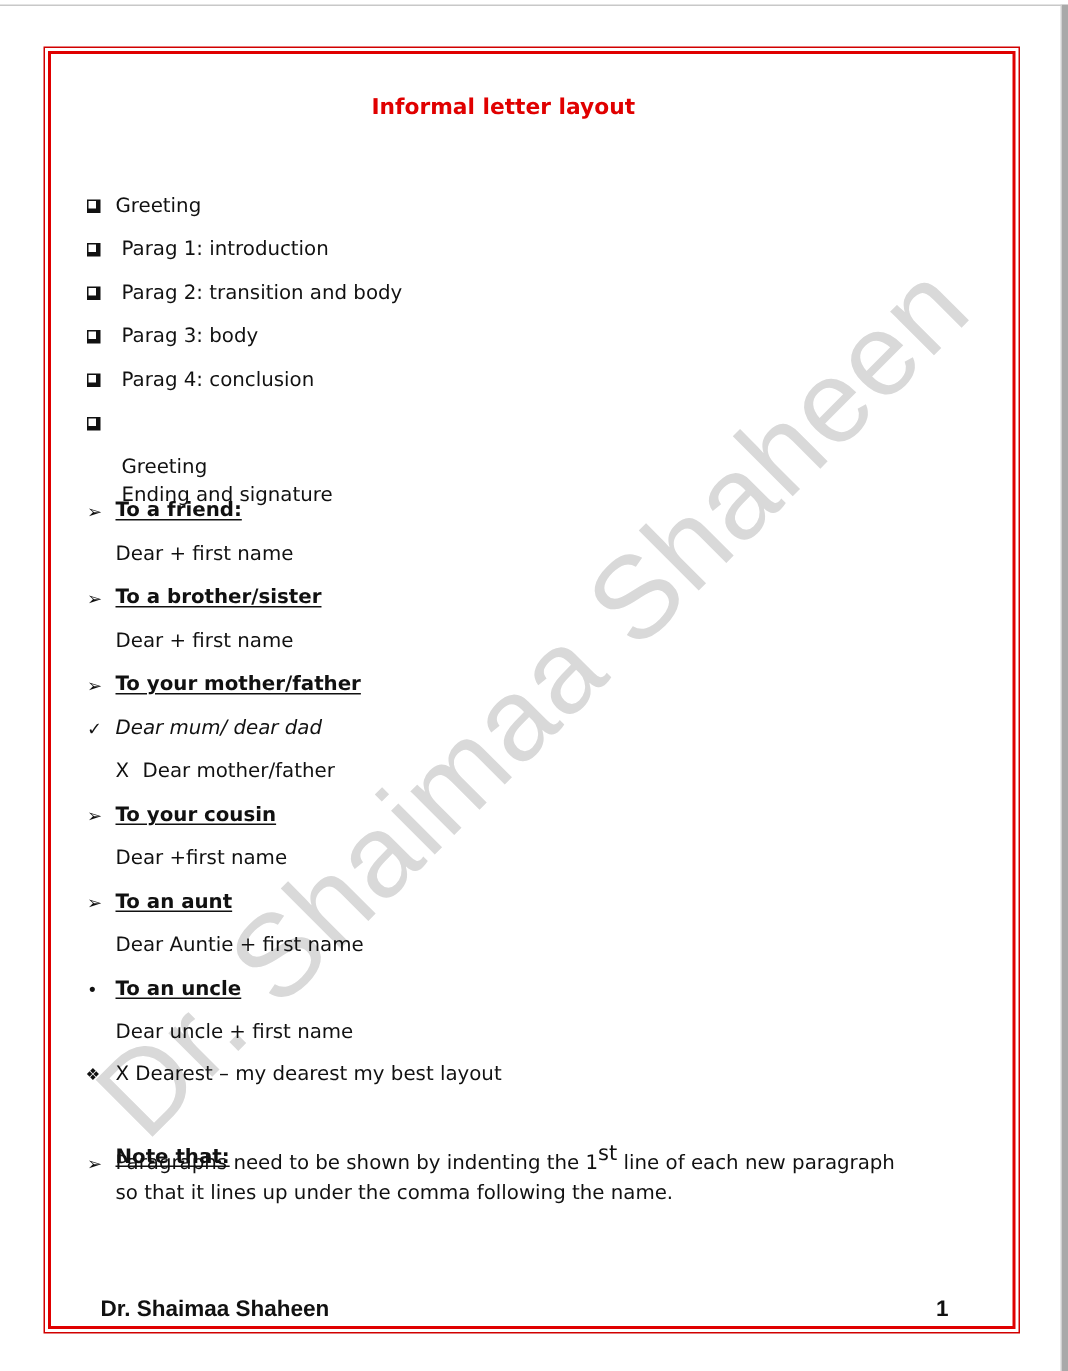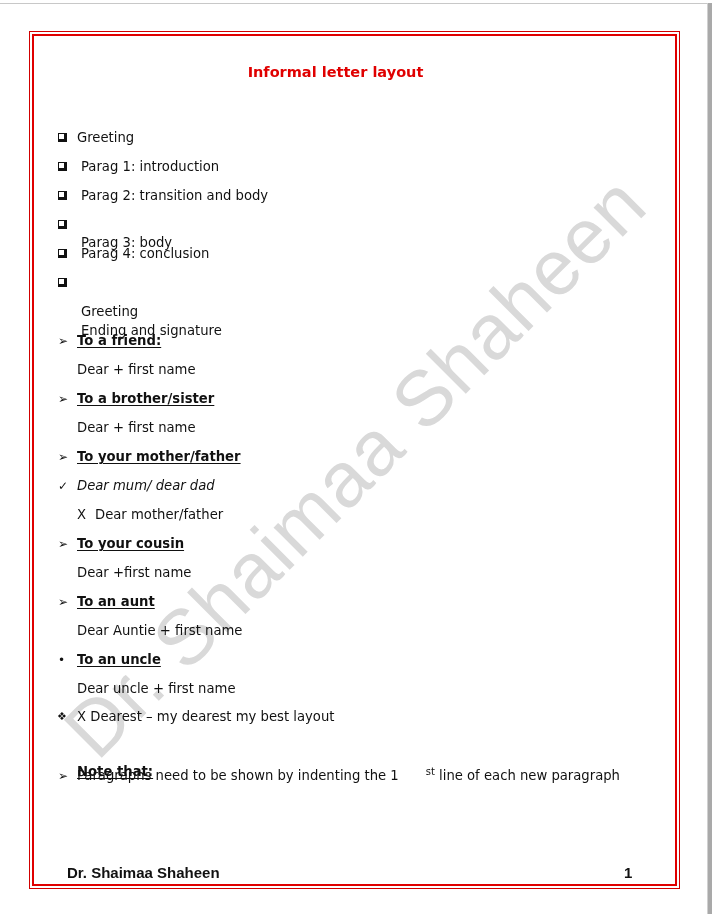--- a/index.html
+++ b/index.html
@@ -43,21 +43,21 @@
   }
   .bullet {
     position: absolute; font-size: 12px; line-height: 18px; z-index: 1; color: #111;
   }
   .box-bullet {
     position: absolute; width: 9px; height: 9px; border: 1.5px solid #111;
     border-right-width: 3px; border-bottom-width: 3px; box-sizing: border-box; z-index: 1;
   }
   .heading { font-weight: bold; text-decoration: underline; text-underline-offset: 2px; }
   .note { font-size: 13.2px; line-height: 20px; position: absolute; z-index: 1; }
-  sup { font-size: 10px; line-height: 0; margin-left: 27px; }
+  sup { font-size: 14px; line-height: 0; }
   .footer-name {
     position: absolute; left: 67px; top: 864px; font-weight: bold; font-size: 15px;
     font-family: "Liberation Sans", sans-serif; z-index: 1;
   }
   .footer-page {
     position: absolute; left: 624px; top: 864px; font-weight: bold; font-size: 15px;
     font-family: "Liberation Sans", sans-serif; z-index: 1;
   }
 </style>
 </head>
@@ -76,21 +76,21 @@
 <div class="box-bullet" style="left:58px; top:133px;"></div>
 <div class="line" style="left:77px; top:129px;">Greeting</div>
 
 <div class="box-bullet" style="left:58px; top:162px;"></div>
 <div class="line" style="left:81px; top:158px;">Parag 1: introduction</div>
 
 <div class="box-bullet" style="left:58px; top:191px;"></div>
 <div class="line" style="left:81px; top:187px;">Parag 2: transition and body</div>
 
 <div class="box-bullet" style="left:58px; top:220px;"></div>
-<div class="line" style="left:81px; top:216px;margin-top:18px;">Parag 3: body</div>
+<div class="line" style="left:81px; top:216px;">Parag 3: body</div>
 
 <div class="box-bullet" style="left:58px; top:249px;"></div>
 <div class="line" style="left:81px; top:245px;">Parag 4: conclusion</div>
 
 <div class="box-bullet" style="left:58px; top:278px;"></div>
 <div class="line" style="left:81px; top:274px;margin-top:48px;">Ending and signature</div>
 
 <div class="line" style="left:81px; top:303px;">Greeting</div>
 
 <div class="bullet" style="left:58px; top:332px;">➢</div>
@@ -121,16 +121,17 @@
 <div class="line" style="left:77px; top:680px;">Dear uncle + first name</div>
 
 <div class="bullet" style="left:57px; top:708px; font-size:11px;">❖</div>
 <div class="line" style="left:77px; top:708px;">X Dearest – my dearest my best layout</div>
 
 <div class="line heading" style="left:77px; top:737px;margin-top:26px;">Note that:</div>
 
 <div class="bullet" style="left:58px; top:767px;">➢</div>
 <div class="note" style="left:77px; top:766px;">
   <span>Paragraphs need to be shown by indenting the 1</span><sup>st</sup><span> line of each new paragraph</span><br>
+  <span>so that it lines up under the comma following the name.</span>
 </div>
 
 <div class="footer-name">Dr. Shaimaa Shaheen</div>
 <div class="footer-page">1</div>
 
 </body></html>

